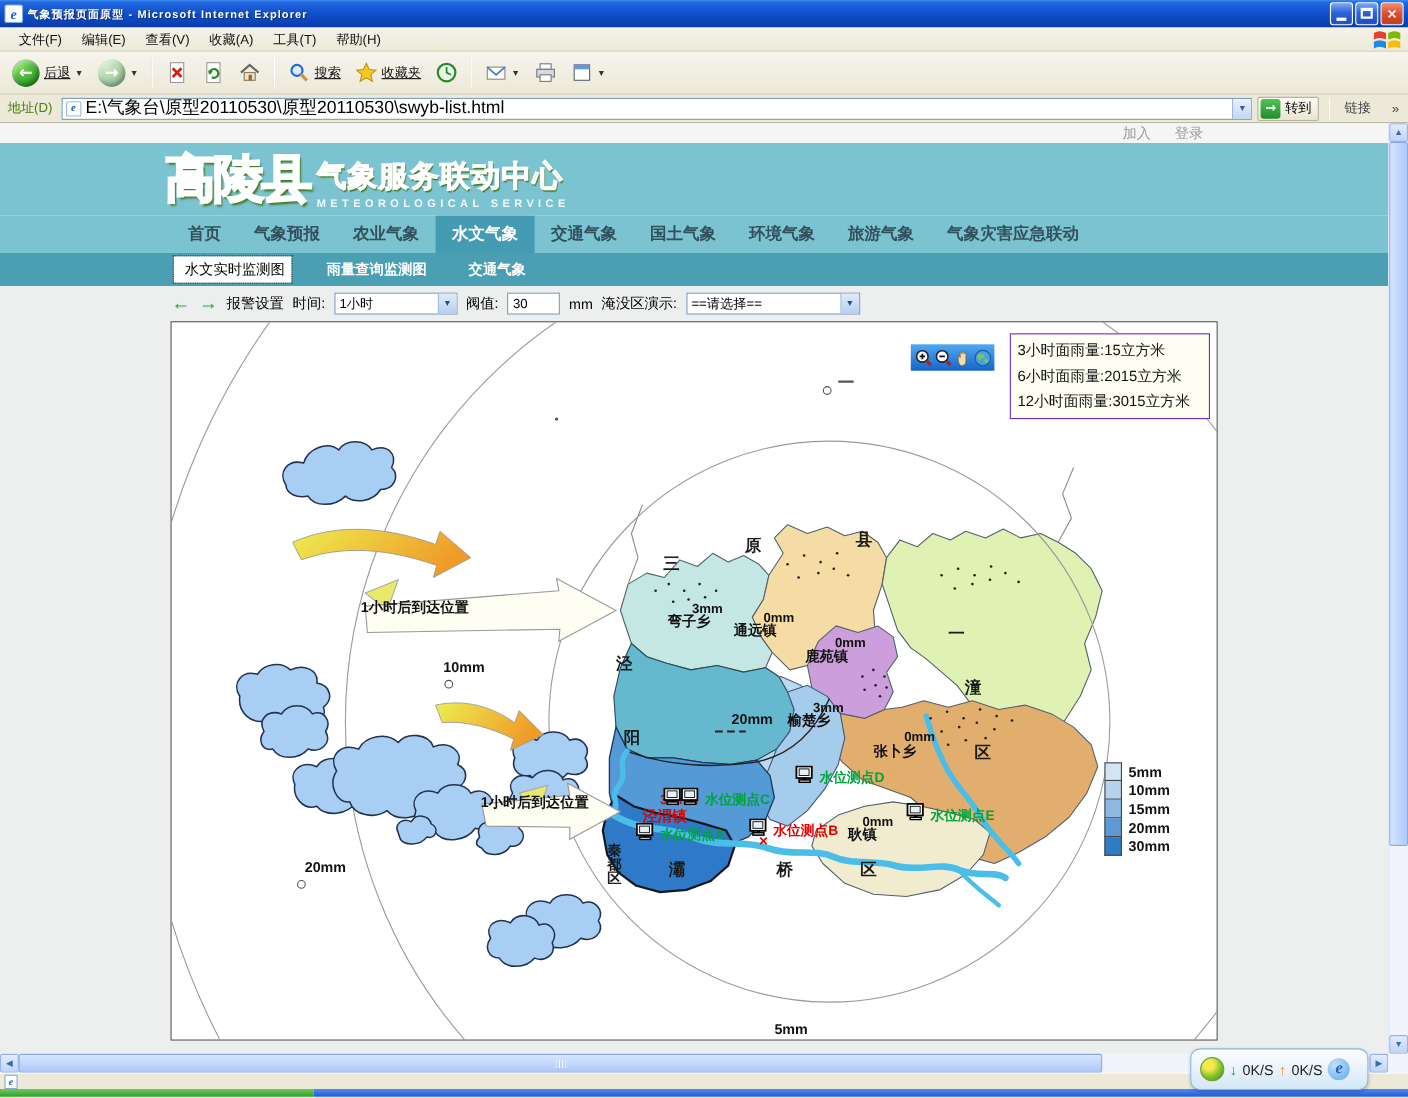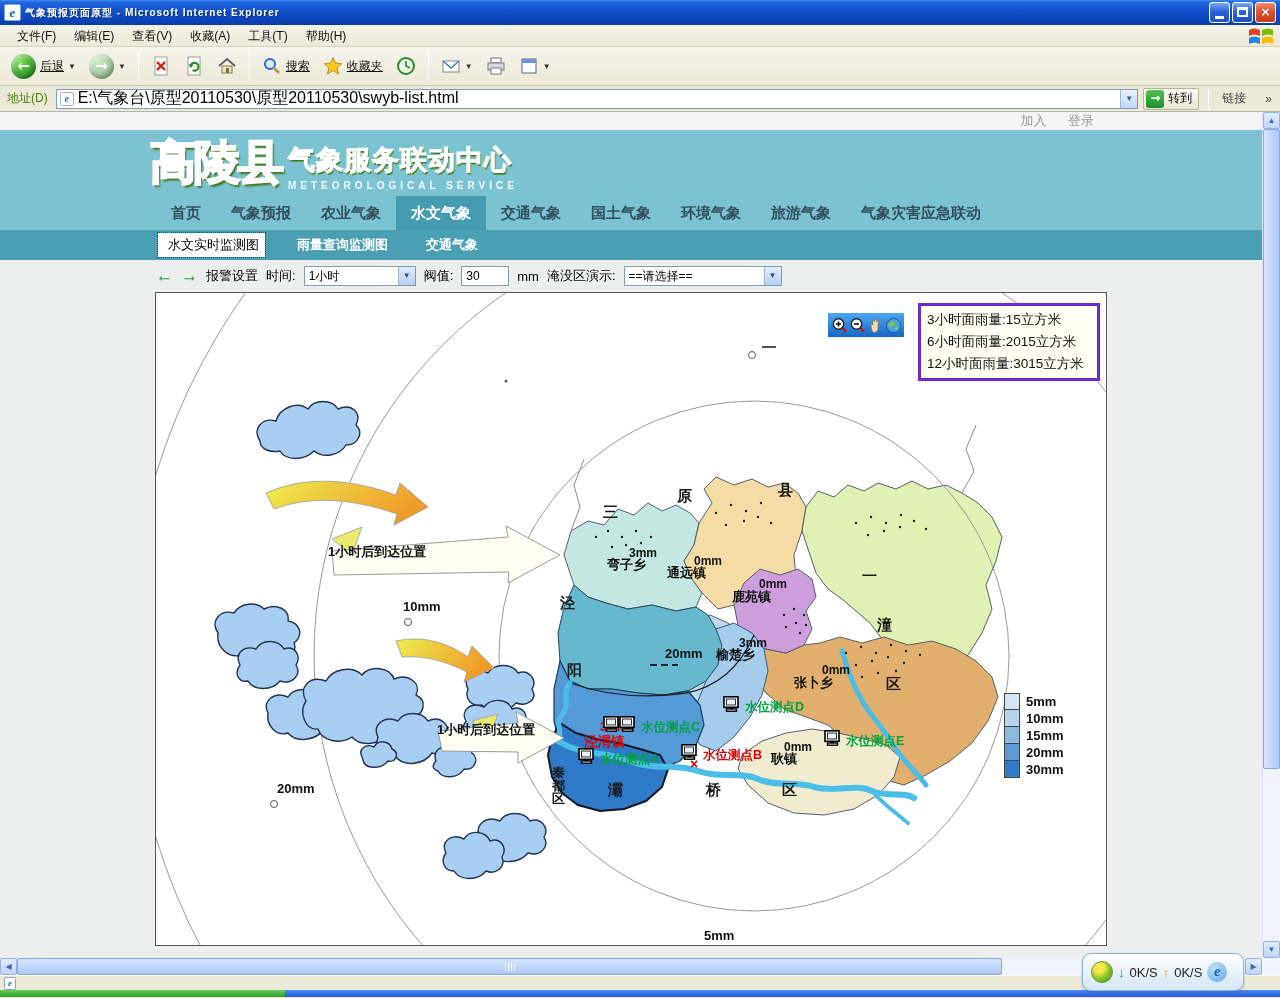--- a/index.html
+++ b/index.html
@@ -71,21 +71,21 @@
   .xp-select .val { padding:0 4px; font-size:12px; flex:1; }
   .xp-select .btn { width:17px; height:18px; background:linear-gradient(180deg,#E0ECFC,#B8CEF0); border-left:1px solid #9CB8D8; font-size:8px; color:#2A4A8C; text-align:center; line-height:18px; }
   .xp-input { width:48px; height:20px; border:1px solid #7F9DB9; background:#fff; font-size:12px; padding:0 4px; font-family:inherit; }
   .sel-time { width:112px; } .sel-flood { width:158px; }
 
   
   .map-wrap { width:952px; margin:0 auto; }
   .map-box { position:relative; width:952px; height:654px; background:#fff; border:1px solid #555; }
   .map-box svg.map { position:absolute; left:0; top:0; }
   .map-toolbar { position:absolute; left:672px; top:20px; width:76px; height:24px; background:linear-gradient(180deg,#4FA8F2,#1565C8); display:flex; align-items:center; justify-content:space-around; padding:0 2px; }
-  .infobox { position:absolute; left:762px; top:10px; width:182px; height:78px; background:#FFFEF2; border:3px solid #6d28d9; padding:3px 6px; display:flex; flex-direction:column; justify-content:space-around; }
+  .infobox { position:absolute; left:762px; top:10px; width:182px; height:78px; background:#FFFEF2; border:1px solid #6d28d9; padding:3px 6px; display:flex; flex-direction:column; justify-content:space-around; }
   .infobox div { font-size:13.5px; color:#111; }
   .legend { position:absolute; left:848px; top:400px; }
   .legend-row { display:flex; align-items:center; height:17px; }
   .legend-sq { width:16px; height:17px; border:1px solid #444; border-top:none; }
   .legend-row:first-child .legend-sq { border-top:1px solid #444; }
   .legend-label { margin-left:6px; font-size:13px; font-weight:bold; color:#111; }
 
   
   .vscroll { width:18px; background:#F2F4FD; display:flex; flex-direction:column; border-left:1px solid #DCE4F8; }
   .sbtn { height:17px; background:linear-gradient(180deg,#E2ECFE,#C0D4F8); border:1px solid #96B2E8; border-radius:2px; color:#3C68B8; font-size:8px; text-align:center; line-height:15px; }

